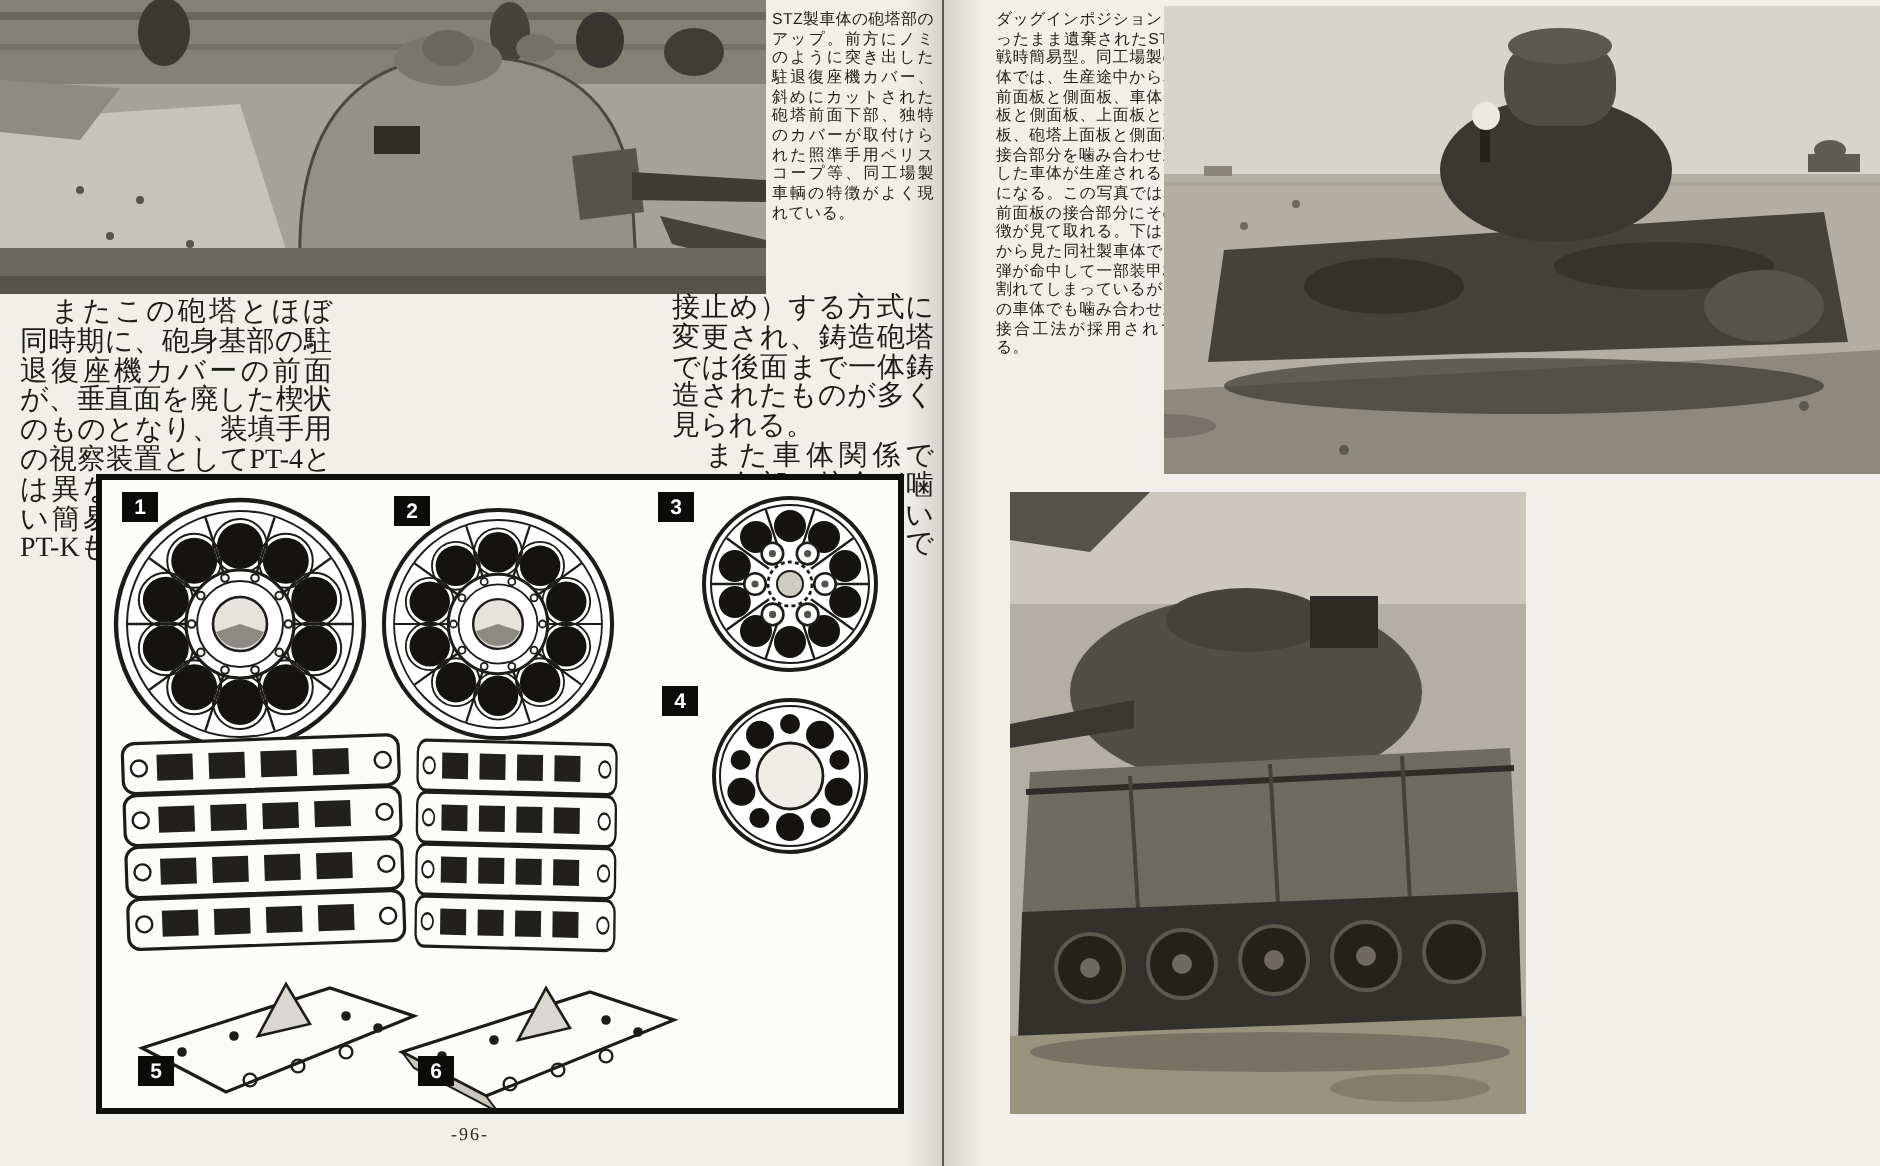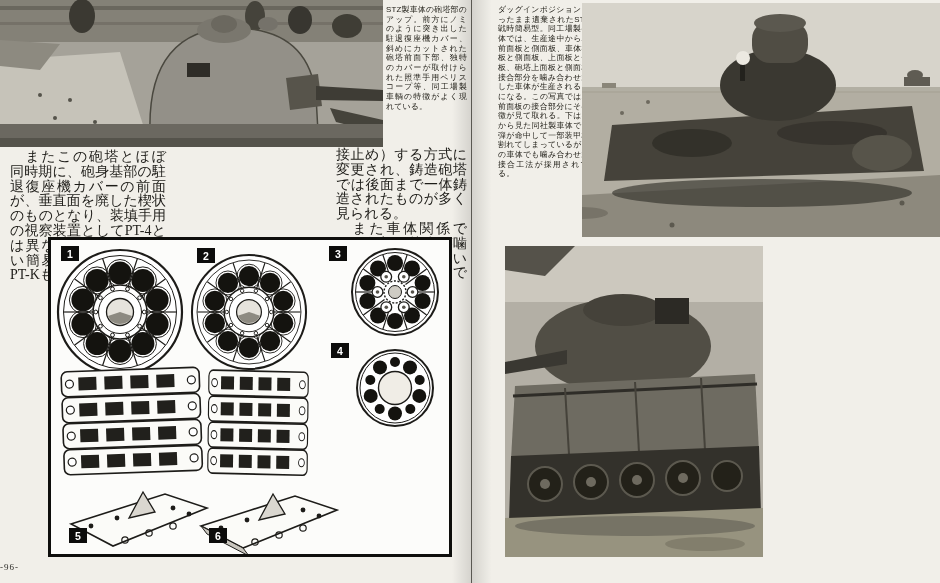--- a/index.html
+++ b/index.html
@@ -16,21 +16,21 @@
   
   .caption{font-family:"Liberation Sans",sans-serif;font-size:7.9px;line-height:9.65px;
            text-align:justify;white-space:pre-wrap;letter-spacing:.2px;color:#222019;}
   
   .bodycol{font-size:14px;line-height:14.8px;text-align:justify;white-space:pre-wrap;color:#1d1c18;}
   
   #figure-box{left:48px;top:237px;width:398px;height:314px;border:3px solid #0e0e0c;background:#fcfcfa;}
   .fig-label{position:absolute;width:18px;height:15px;background:#0c0c0b;color:#fff;
              font-family:"Liberation Sans",sans-serif;font-weight:bold;font-size:10.5px;
              display:flex;align-items:center;justify-content:center;}
-  .pagenum{width:470px;font-size:9px;letter-spacing:1px;color:#2a2925;}
+  .pagenum{width:470px;text-align:center;font-size:9px;letter-spacing:1px;color:#2a2925;}
 </style>
 </head>
 <body>
 
 <div id="spread">
 
   <div class="abs" style="left:0;top:0;width:470px;height:583px;">
 
     <div class="abs photo" style="left:0;top:0;width:383px;height:147px;">
       <svg width="383" height="147" viewBox="0 0 383 147">

